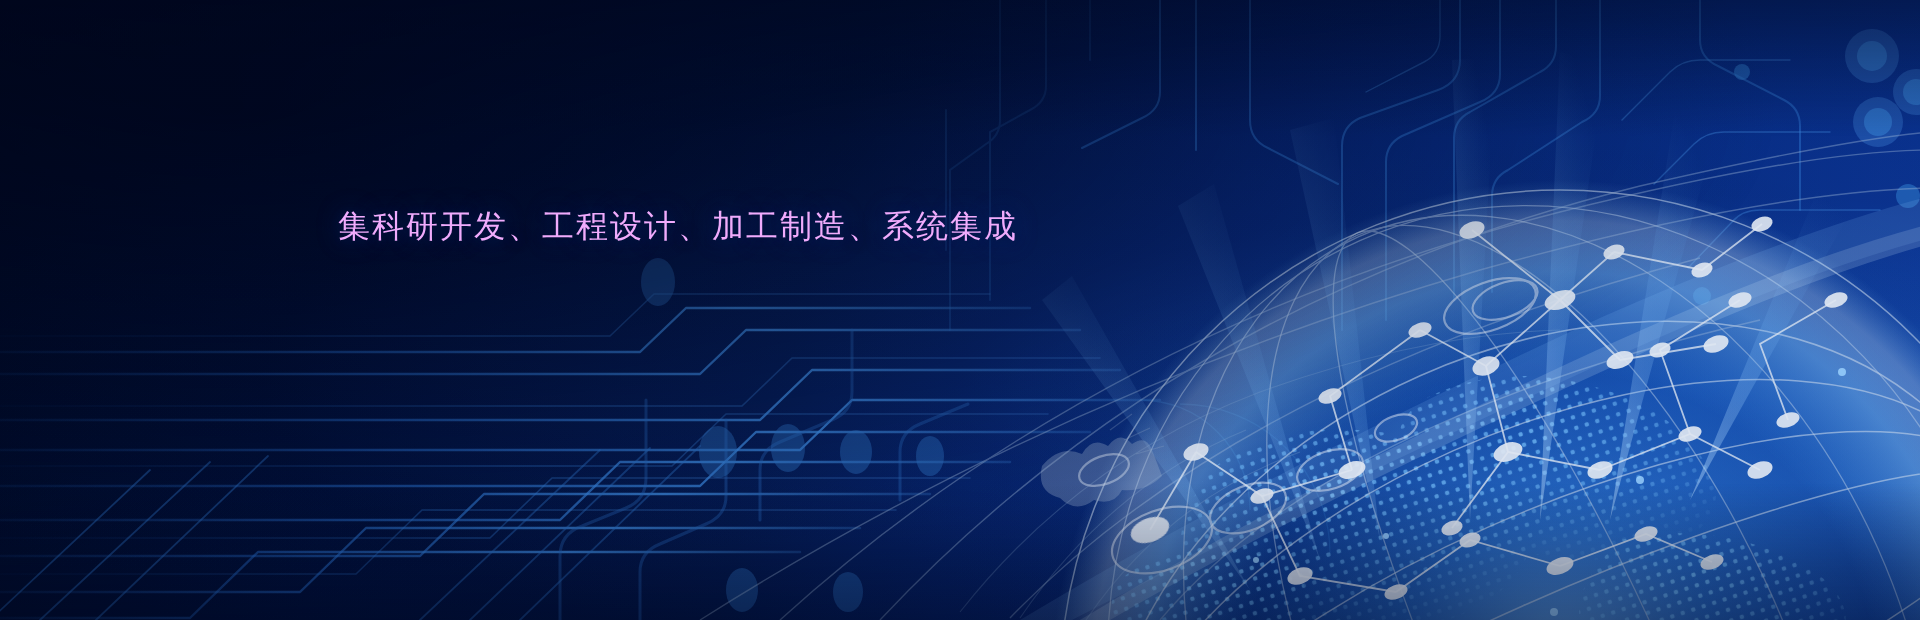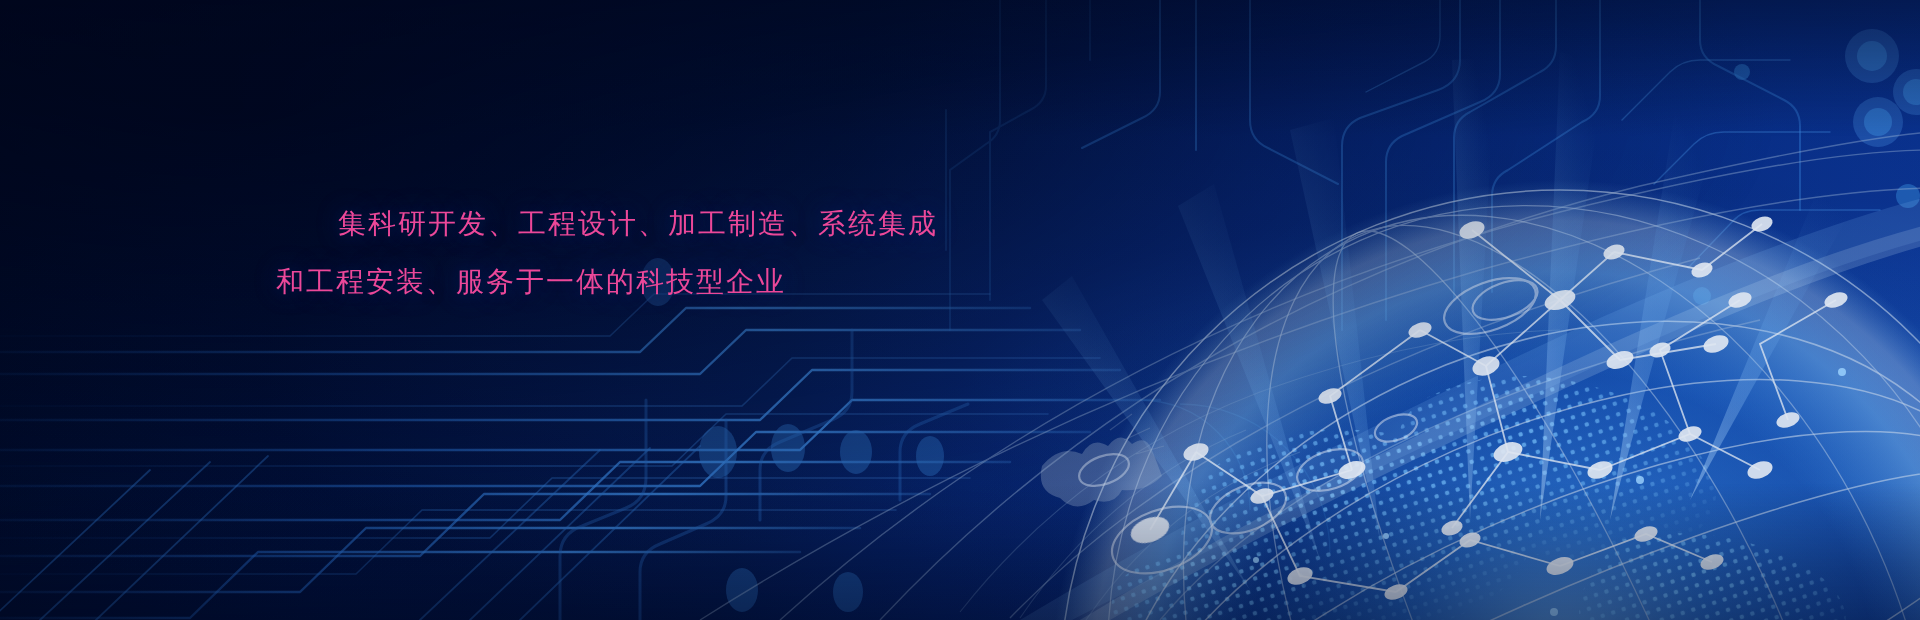--- a/index.html
+++ b/index.html
@@ -31,22 +31,22 @@
 
   
   #headline{
     position:absolute;
     left:0; top:0;
     width:1920px; height:620px;
     pointer-events:none;
   }
   .hl-line{
     position:absolute;
-    color:#ec4899;
-    font-size:28px;
+    color:#f0abfc;
+    font-size:32px;
     font-weight:400;
     letter-spacing:2.0px;
     white-space:nowrap;
     text-shadow:0 1px 10px rgba(0,14,60,0.85), 0 0 26px rgba(40,110,230,0.35);
   }
   #hl-line-1{ left:338px; top:205px; }
   #hl-line-2{ left:276px; top:263px; }
 </style>
 </head>
 <body>
@@ -357,16 +357,15 @@
       <g fill="none" stroke="#9bb0cc" stroke-width="1.2" opacity="0.28">
         <path d="M1110,430 l22,-16 M1124,440 l26,-12 M1136,454 l28,-8"></path>
       </g>
     </svg>
   </div>
 
   <div class="layer" id="bg-vignette"></div>
 
   <div id="headline">
     <div class="hl-line" id="hl-line-1">集科研开发、工程设计、加工制造、系统集成</div>
-    <div class="hl-line" id="hl-line-2">和工程安装、服务于一体的科技型企业</div>
   </div>
 
 </div>
 
 </body></html>

